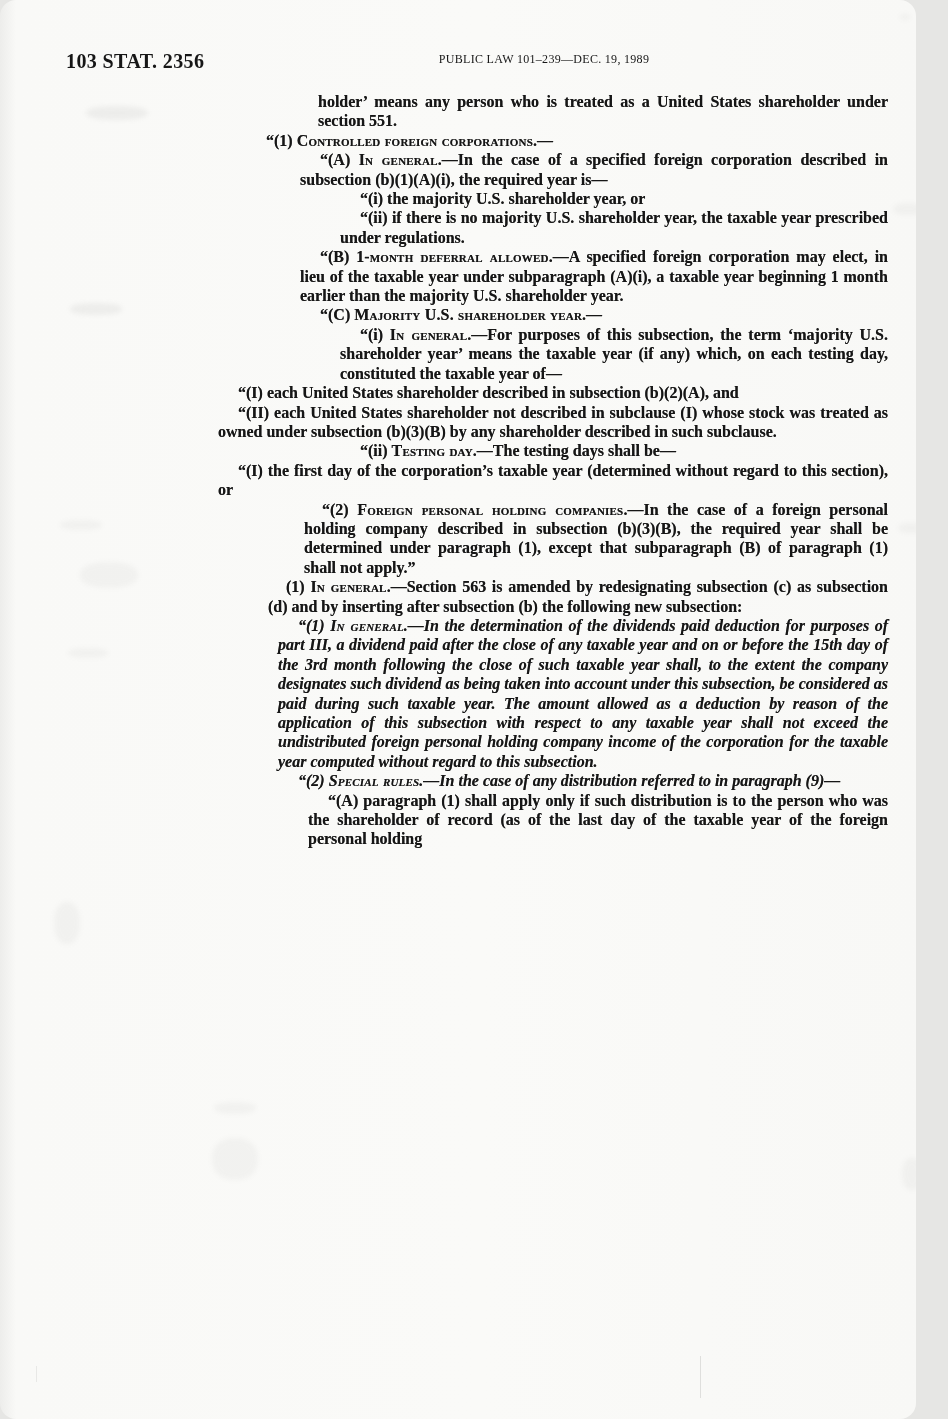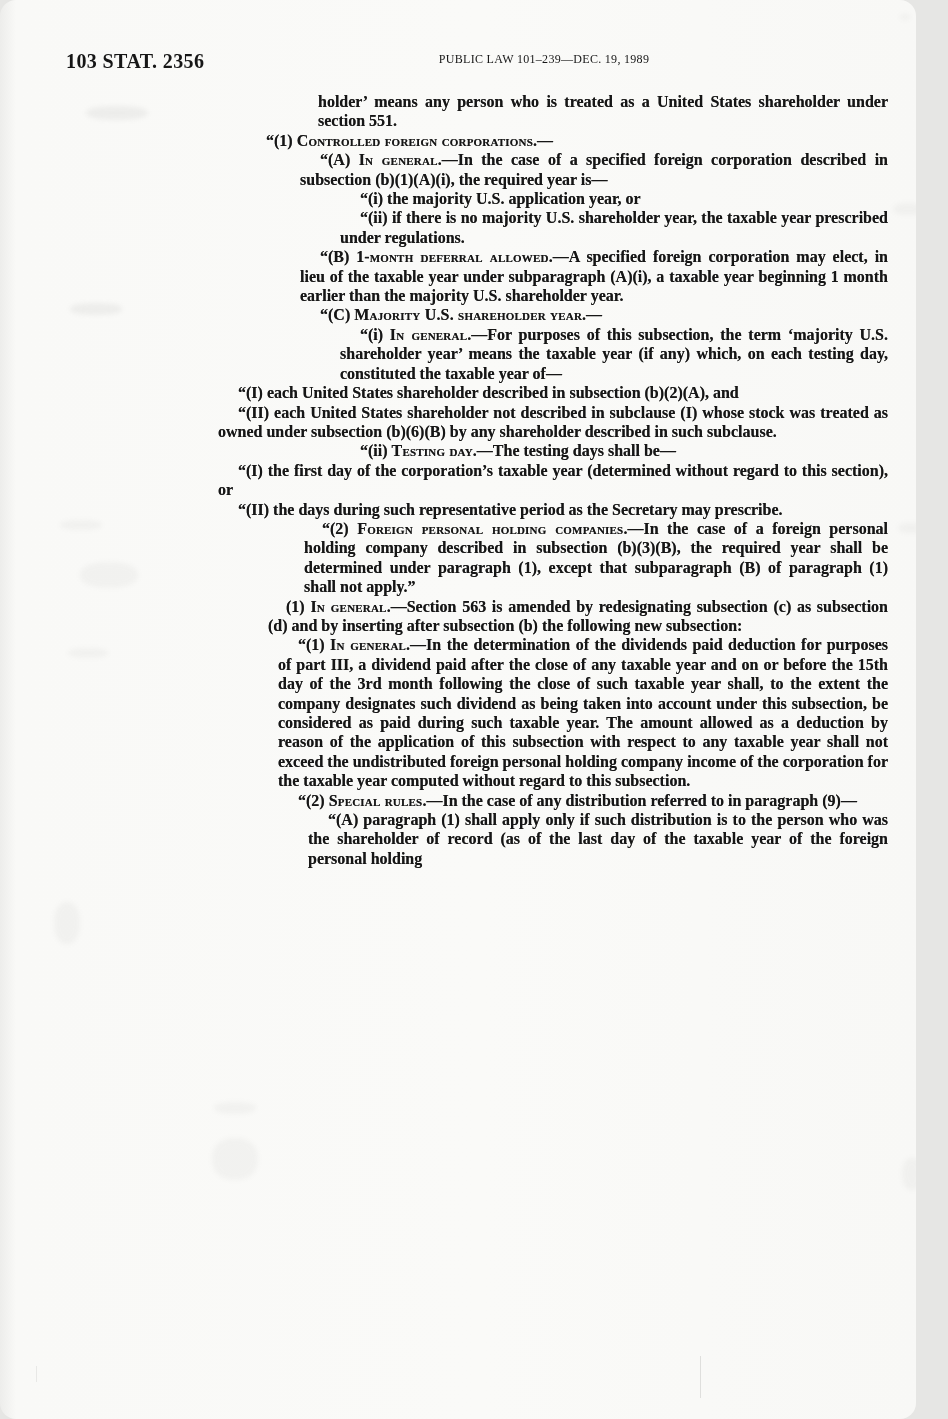--- a/index.html
+++ b/index.html
@@ -31,51 +31,50 @@
   .cont-prev     {margin-left:100px;text-indent:0;}
   .subsec-head   {margin-left:22px; text-indent:0;}
   .para-head     {margin-left:30px; text-indent:18px;}
   .subpara       {margin-left:82px; text-indent:20px;}
   .clause        {margin-left:122px;text-indent:20px;}
   .subclause     {text-indent:20px;}
   .para-2        {margin-left:86px; text-indent:18px;}
   .subsec-amend  {margin-left:0;    text-indent:20px;}
   .para-amend    {margin-left:50px; text-indent:18px;}
   .subsec-quoted {margin-left:22px; text-indent:18px;}
-  .para-quoted   {margin-left:60px; text-indent:20px;}
+  .para-quoted   {margin-left:60px; text-indent:20px;font-style:italic;}
   .subpara-amend {margin-left:90px; text-indent:20px;}
 
   
   .artifact{position:absolute;background:#8f8f8d;opacity:.11;filter:blur(2.5px);border-radius:45%;}
   .artifact.lite{opacity:.07;}
   .vline{position:absolute;width:1px;background:#555;opacity:.16;}
 </style>
 </head>
 <body>
 
 <div class="page">
 
   <div class="hdr-left">103 STAT. 2356</div>
 
   <div class="hdr-center">PUBLIC LAW 101–239—DEC. 19, 1989</div>
 
   <div class="text-col">
       <p class="para cont-prev"><span class="">holder’ means any person who is treated as a United States shareholder under section 551.</span></p>
       <p class="para para-head"><span class="">“(1) </span><span class="sc">Controlled foreign corporations</span><span class="">.—</span></p>
       <p class="para subpara"><span class="">“(A) </span><span class="sc">In general</span><span class="">.—In the case of a specified foreign corporation described in subsection (b)(1)(A)(i), the required year is—</span></p>
-      <p class="para clause"><span class="">“(i) the majority U.S. application year, or</span></p>
+      <p class="para clause"><span class="">“(i) the majority U.S. shareholder year, or</span></p>
       <p class="para clause"><span class="">“(ii) if there is no majority U.S. shareholder year, the taxable year prescribed under regulations.</span></p>
       <p class="para subpara"><span class="">“(B) 1-</span><span class="sc">month deferral allowed</span><span class="">.—A specified foreign corporation may elect, in lieu of the taxable year under subparagraph (A)(i), a taxable year beginning 1 month earlier than the majority U.S. shareholder year.</span></p>
       <p class="para subpara"><span class="">“(C) </span><span class="sc">Majority U.S. shareholder year</span><span class="">.—</span></p>
       <p class="para clause"><span class="">“(i) </span><span class="sc">In general</span><span class="">.—For purposes of this subsection, the term ‘majority U.S. shareholder year’ means the taxable year (if any) which, on each testing day, constituted the taxable year of—</span></p>
       <p class="para subclause"><span class="">“(I) each United States shareholder described in subsection (b)(2)(A), and</span></p>
-      <p class="para subclause"><span class="">“(II) each United States shareholder not described in subclause (I) whose stock was treated as owned under subsection (b)(6)(B) by any shareholder described in such subclause.</span></p>
+      <p class="para subclause"><span class="">“(II) each United States shareholder not described in subclause (I) whose stock was treated as owned under subsection (b)(3)(B) by any shareholder described in such subclause.</span></p>
       <p class="para clause"><span class="">“(ii) </span><span class="sc">Testing day</span><span class="">.—The testing days shall be—</span></p>
       <p class="para subclause"><span class="">“(I) the first day of the corporation’s taxable year (determined without regard to this section), or</span></p>
-      <p class="para subclause"><span class="">“(II) the days during such representative period as the Secretary may prescribe.</span></p>
       <p class="para para-2"><span class="">“(2) </span><span class="sc">Foreign personal holding companies</span><span class="">.—In the case of a foreign personal holding company described in subsection (b)(3)(B), the required year shall be determined under paragraph (1), except that subparagraph (B) of paragraph (1) shall not apply.”</span></p>
       <p class="para para-amend"><span class="">(1) </span><span class="sc">In general</span><span class="">.—Section 563 is amended by redesignating subsection (c) as subsection (d) and by inserting after subsection (b) the following new subsection:</span></p>
       <p class="para para-quoted"><span class="">“(1) </span><span class="sc">In general</span><span class="">.—In the determination of the dividends paid deduction for purposes of part III, a dividend paid after the close of any taxable year and on or before the 15th day of the 3rd month following the close of such taxable year shall, to the extent the company designates such dividend as being taken into account under this subsection, be considered as paid during such taxable year. The amount allowed as a deduction by reason of the application of this subsection with respect to any taxable year shall not exceed the undistributed foreign personal holding company income of the corporation for the taxable year computed without regard to this subsection.</span></p>
       <p class="para para-quoted"><span class="">“(2) </span><span class="sc">Special rules</span><span class="">.—In the case of any distribution referred to in paragraph (9)—</span></p>
       <p class="para subpara-amend"><span class="">“(A) paragraph (1) shall apply only if such distribution is to the person who was the shareholder of record (as of the last day of the taxable year of the foreign personal holding</span></p>
     </div>
 
   <div class="artifact" style="left:86px;top:106px;width:62px;height:14px;"></div>
   <div class="artifact" style="left:70px;top:303px;width:52px;height:12px;"></div>
   <div class="artifact lite" style="left:60px;top:520px;width:42px;height:10px;"></div>

